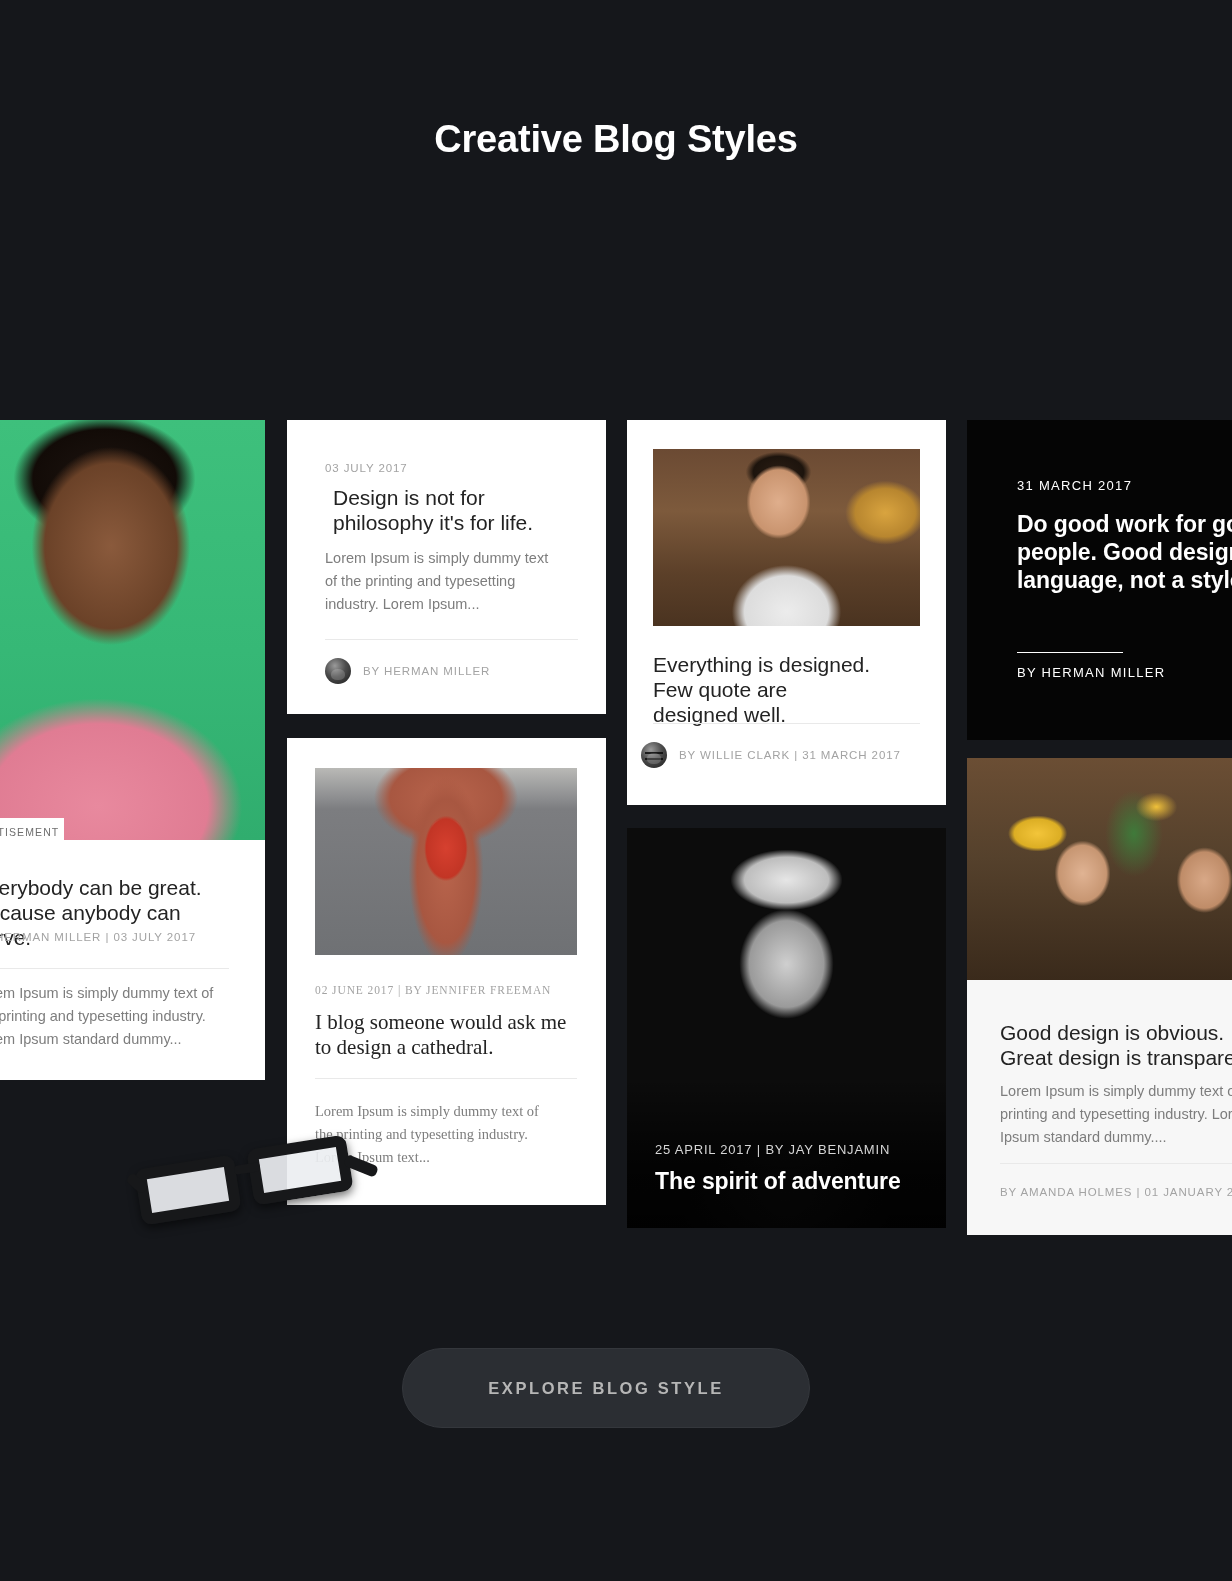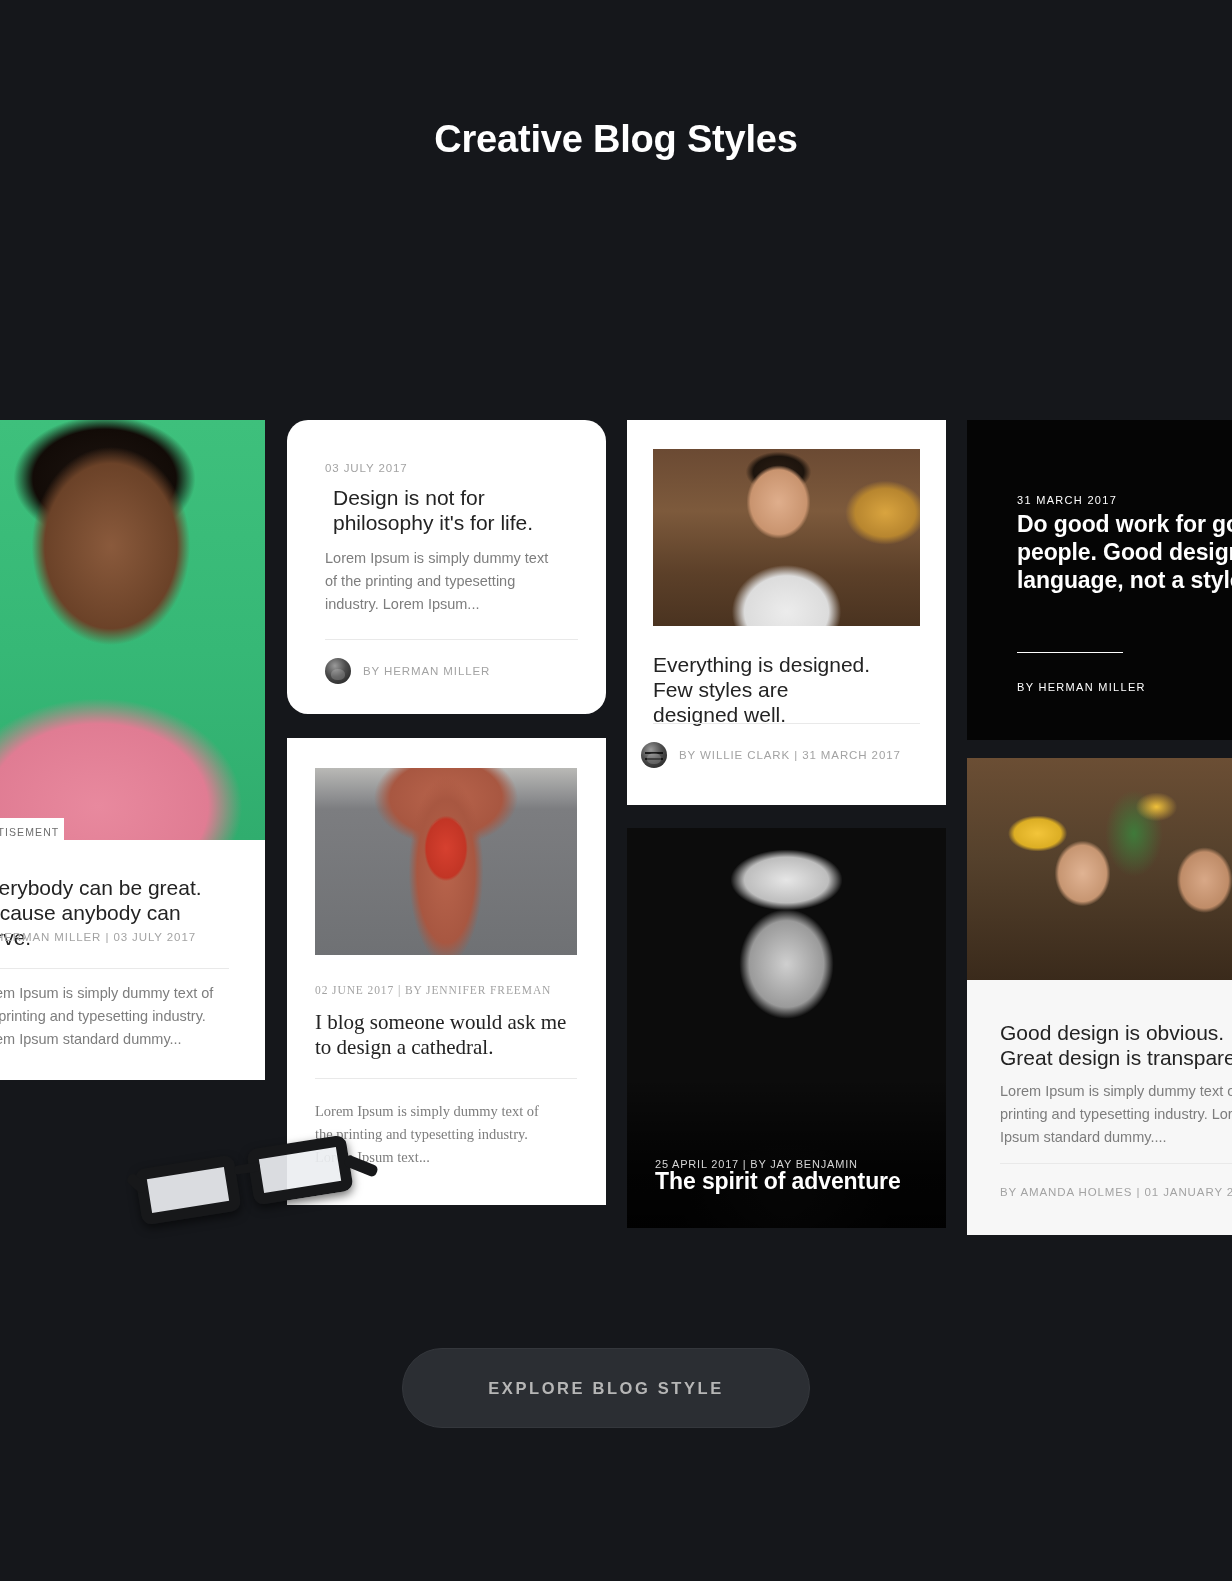--- a/index.html
+++ b/index.html
@@ -26,21 +26,21 @@
   
   .card { position: absolute; overflow: hidden; }
   .card.white { background: #ffffff; }
   .card.offwhite { background: #f7f7f7; }
   .card.black { background: #050505; }
 
   .meta {
     font-size: 11.5px; letter-spacing: 0.9px; color: #a3a3a3;
     text-transform: uppercase; font-weight: normal;
   }
-  .meta.light { color: #ffffff; letter-spacing: 1.3px; font-size: 11px; margin-top: 16px; }
+  .meta.light { color: #ffffff; letter-spacing: 1.3px; font-size: 13px; }
   .title-dark {
     font-size: 21px; line-height: 25px; color: #232323; font-weight: normal;
   }
   .title-light {
     font-size: 23px; line-height: 29px; color: #ffffff; font-weight: bold;
     letter-spacing: -0.1px;
   }
   .excerpt {
     font-size: 14.5px; line-height: 23px; color: #7d7d7d; font-weight: normal;
   }
@@ -152,42 +152,42 @@
 
   <div class="card white" style="left:-56px; top:420px; width:321px; height:660px;">
     <div class="photo photo-green" style="left:0; top:0; width:321px; height:420px;"></div>
     <div class="adv-badge" style="left:0; top:398px; width:120px; height:28px;">ADVERTISEMENT</div>
     <div class="title-dark" style="position:absolute; left:30px; top:455px; width:255px;">Everybody can be great. Because anybody can serve.</div>
     <div class="meta" style="position:absolute; left:30px; top:511px; width:280px;">BY HERMAN MILLER  |  03 JULY 2017</div>
     <div class="rule" style="position:absolute; left:30px; top:548px; width:255px;"></div>
     <div class="excerpt" style="position:absolute; left:30px; top:562px; width:262px;">Lorem Ipsum is simply dummy text of the printing and typesetting industry. Lorem Ipsum standard dummy...</div>
   </div>
 
-  <div class="card white" style="left:287px; top:420px; width:319px; height:294px;border-radius:21px;">
+  <div class="card white" style="left:287px; top:420px; width:319px; height:294px;">
     <div class="meta" style="position:absolute; left:38px; top:42px;">03 JULY 2017</div>
     <div class="title-dark" style="position:absolute; left:26px; top:65px; width:215px;margin-left:20px;">Design is not for philosophy it's for life.</div>
     <div class="excerpt" style="position:absolute; left:38px; top:127px; width:225px;">Lorem Ipsum is simply dummy text of the printing and typesetting industry. Lorem Ipsum...</div>
     <div class="rule" style="position:absolute; left:38px; top:219px; width:253px;"></div>
     <div class="author-row" style="position:absolute; left:38px; top:238px;">
       <span class="avatar"></span>
       <span class="meta">BY HERMAN MILLER</span>
     </div>
   </div>
 
   <div class="card white" style="left:287px; top:738px; width:319px; height:467px;font-family:Liberation Serif, serif;">
     <div class="photo photo-scarf" style="left:28px; top:30px; width:262px; height:187px;"></div>
     <div class="meta" style="position:absolute; left:28px; top:246px; width:280px;">02 JUNE 2017 | BY JENNIFER FREEMAN</div>
     <div class="title-dark" style="position:absolute; left:28px; top:272px; width:255px;">I blog someone would ask me to design a cathedral.</div>
     <div class="rule" style="position:absolute; left:28px; top:340px; width:262px;"></div>
     <div class="excerpt" style="position:absolute; left:28px; top:362px; width:235px;">Lorem Ipsum is simply dummy text of the printing and typesetting industry. Lorem Ipsum text...</div>
   </div>
 
   <div class="card white" style="left:627px; top:420px; width:319px; height:385px;">
     <div class="photo photo-cafe" style="left:26px; top:29px; width:267px; height:177px;"></div>
-    <div class="title-dark" style="position:absolute; left:26px; top:232px; width:225px;">Everything is designed. Few styles are designed well.</div>
+    <div class="title-dark" style="position:absolute; left:26px; top:232px; width:225px;">Everything is designed. Few quote are designed well.</div>
     <div class="rule" style="position:absolute; left:26px; top:303px; width:267px;"></div>
     <div class="author-row" style="position:absolute; left:14px; top:322px;">
       <span class="avatar glasses"></span>
       <span class="meta">BY WILLIE CLARK  |  31 MARCH 2017</span>
     </div>
   </div>
 
   <div class="card black" style="left:627px; top:828px; width:319px; height:400px;">
     <div class="photo photo-bw" style="left:0; top:0; width:319px; height:400px;"></div>
     <div class="adv-shade"></div>

